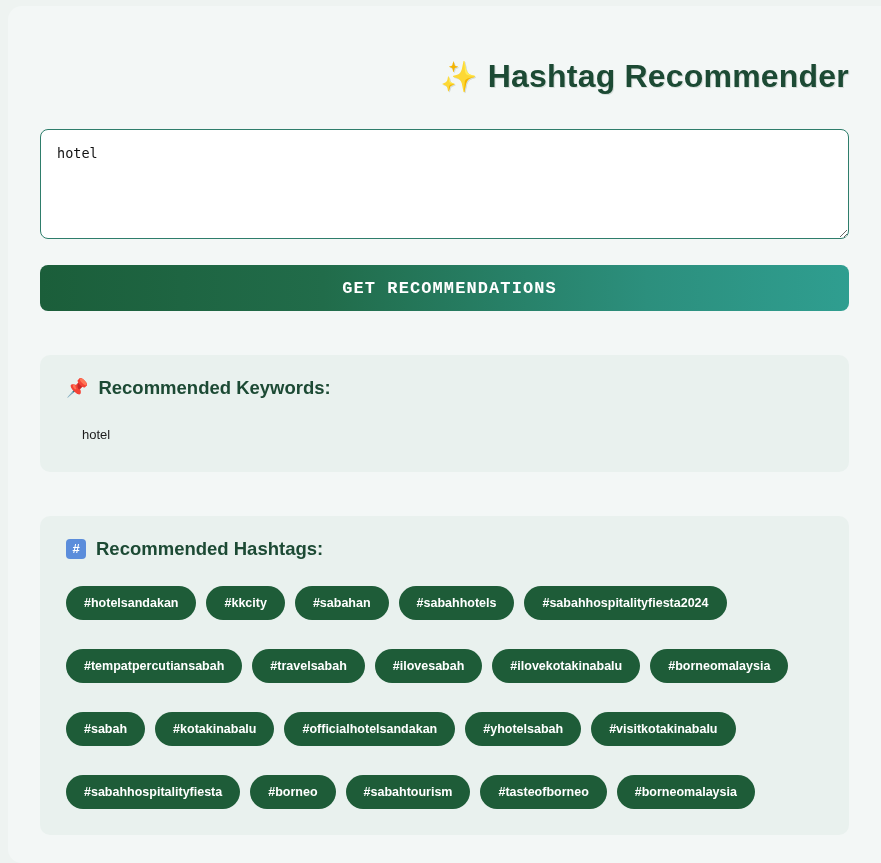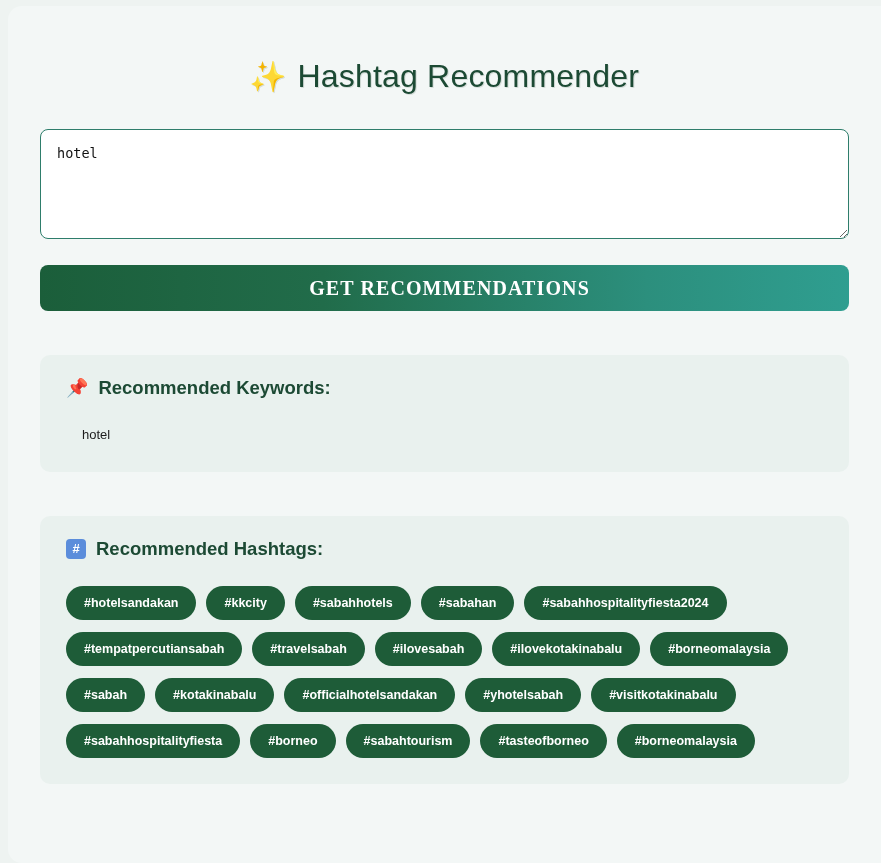--- a/index.html
+++ b/index.html
@@ -24,23 +24,23 @@
     border-bottom-left-radius: 14px;
     box-sizing: border-box;
     overflow: hidden;
   }
   .inner {
     width: 809px;
     margin: 0 auto;
     padding-top: 52px;
   }
   .page-title {
-    text-align: center;
+    text-align: right;
     font-size: 32px;
-    font-weight: normal;
+    font-weight: bold;
     color: #1c4a34;
     letter-spacing: 0.2px;
     margin: 0 0 34px 0;
     text-shadow: 1px 1px 0 rgba(200,210,205,0.7);
   }
   .page-title .spark {
     color: #f6c445;
     margin-right: 10px;
     font-size: 30px;
   }
@@ -64,25 +64,25 @@
   }
   .btn-primary {
     display: block;
     width: 100%;
     margin-top: 22px;
     height: 46px;
     border: none;
     border-radius: 8px;
     background: linear-gradient(90deg, #1b5e3a 0%, #216c4a 35%, #2c8f7d 75%, #2f9e90 100%);
     color: #ffffff;
-    font-size: 20px;
+    font-size: 17px;
     font-weight: bold;
     letter-spacing: 1.1px;
     cursor: pointer;
-    font-family: Liberation Serif, serif;
+    font-family: Liberation Mono, monospace;
     padding-left: 16px;
   }
   .card {
     margin-top: 44px;
     background: #e9f1ee;
     border-radius: 10px;
     padding: 22px 26px 26px 26px;
     box-sizing: border-box;
   }
   .card-title {
@@ -116,21 +116,21 @@
   }
   .keyword-item {
     font-size: 13px;
     color: #1d1d1d;
     line-height: 1.6;
     list-style: none;
   }
   .tags {
     display: flex;
     flex-wrap: wrap;
-    gap: 12px 10px;
+    gap: 29px 10px;
   }
   .tag {
     background: #1e5c38;
     color: #ffffff;
     border-radius: 999px;
     padding: 10px 18px;
     font-size: 12.5px;
     font-weight: bold;
     white-space: nowrap;
     cursor: pointer;
@@ -165,22 +165,22 @@
     </div>
 
     <div class="card">
       <div class="card-title">
         <span class="ic hash">#</span>
         <span>Recommended Hashtags:</span>
       </div>
       <div class="tags">
         <span class="tag">#hotelsandakan</span>
         <span class="tag">#kkcity</span>
+        <span class="tag">#sabahan</span>
         <span class="tag">#sabahhotels</span>
-        <span class="tag">#sabahan</span>
         <span class="tag">#sabahhospitalityfiesta2024</span>
         <span class="tag">#tempatpercutiansabah</span>
         <span class="tag">#travelsabah</span>
         <span class="tag">#ilovesabah</span>
         <span class="tag">#ilovekotakinabalu</span>
         <span class="tag">#borneomalaysia</span>
         <span class="tag">#sabah</span>
         <span class="tag">#kotakinabalu</span>
         <span class="tag">#officialhotelsandakan</span>
         <span class="tag">#yhotelsabah</span>

